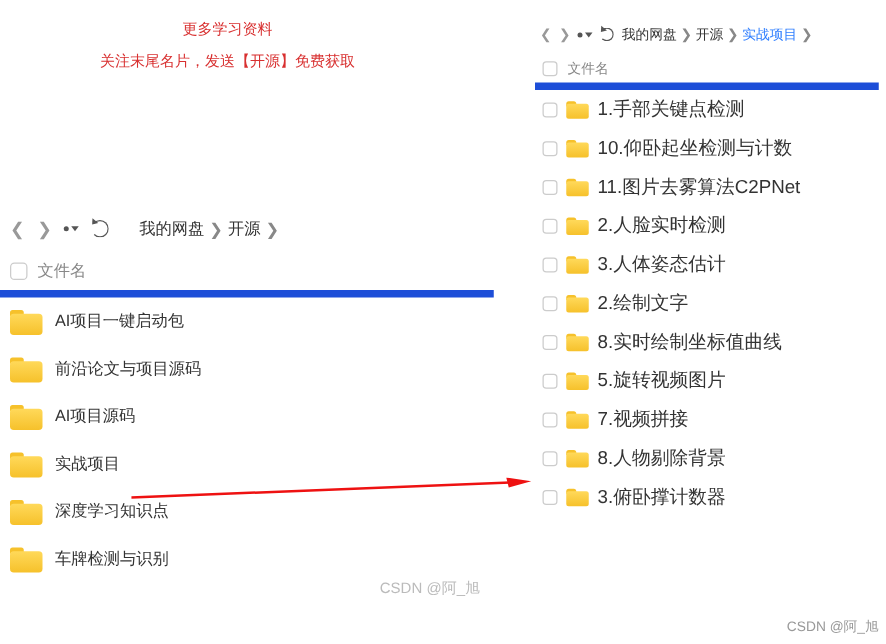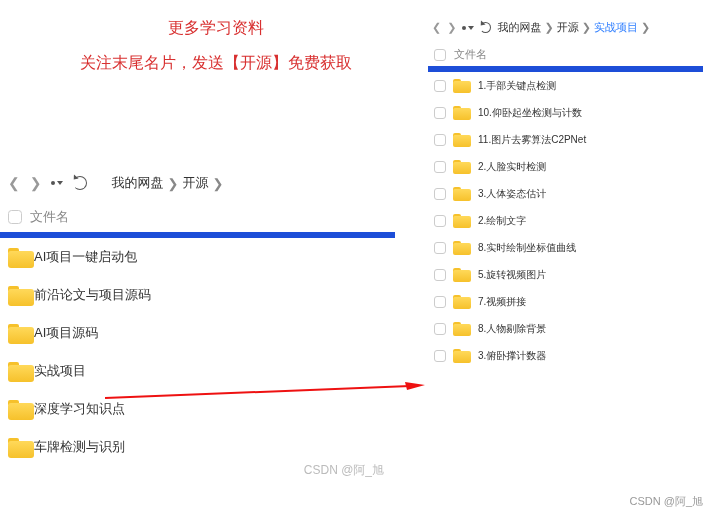--- a/index.html
+++ b/index.html
@@ -12,21 +12,21 @@
     overflow: hidden;
     font-size: 13px;
     color: #333;
   }
   .promo {
     position: absolute;
     left: 80px;
     top: 10px;
     text-align: center;
     color: #d83030;
-    font-size: 16px;
+    font-size: 12px;
     line-height: 2.2;
   }
   .left-pane {
     position: absolute;
     left: 0;
     top: 170px;
     width: 395px;
   }
   .right-pane {
     position: absolute;
@@ -88,41 +88,41 @@
   .right-pane .header-row { font-size: 11px; padding: 4px 6px;}
   .checkbox {
     width: 14px; height: 14px;
     border: 1px solid #ccc;
     border-radius: 3.5px;
     flex: 0 0 auto;
     background: #fff;
   }
   .right-pane .checkbox { width:12px; height:12px; border-radius:3px;}
   .file-row {
-    display:flex; align-items:center; 
+    display:flex; align-items:center; gap:10px;
     padding: 8px 8px;
   }
   .right-pane .file-row { gap:7px; padding: 6px 6px; font-size:11px;}
   .folder-icon {
     width: 26px; height: 22px; position:relative; flex: 0 0 auto;
   }
   .folder-icon::before{
     content:""; position:absolute; left:0; top:2px; width:11px; height:5px;
     background:#f6c12b; border-radius:2px 2px 0 0;
   }
   .folder-icon::after{
     content:""; position:absolute; left:0; top:5px; width:26px; height:17px;
     background: linear-gradient(#ffd95a,#f6c12b);
     border-radius:3px;
   }
   .right-pane .folder-icon { width:18px; height:15px;}
   .right-pane .folder-icon::before{ width:8px;height:4px; top:1px;}
   .right-pane .folder-icon::after{ top:3px; width:18px; height:12px; border-radius:2px;}
   .file-label { color:#333; }
-  .right-pane .file-label{ font-size:10px; color:#333;}
+  .right-pane .file-label{ font-size:15px; color:#333;}
   .arrow-annot {
     position:absolute;
     left: 105px;
     top: 382px;
     width: 320px;
     height: 20px;
     pointer-events:none;
   }
   .watermark1 {
     position:absolute;

